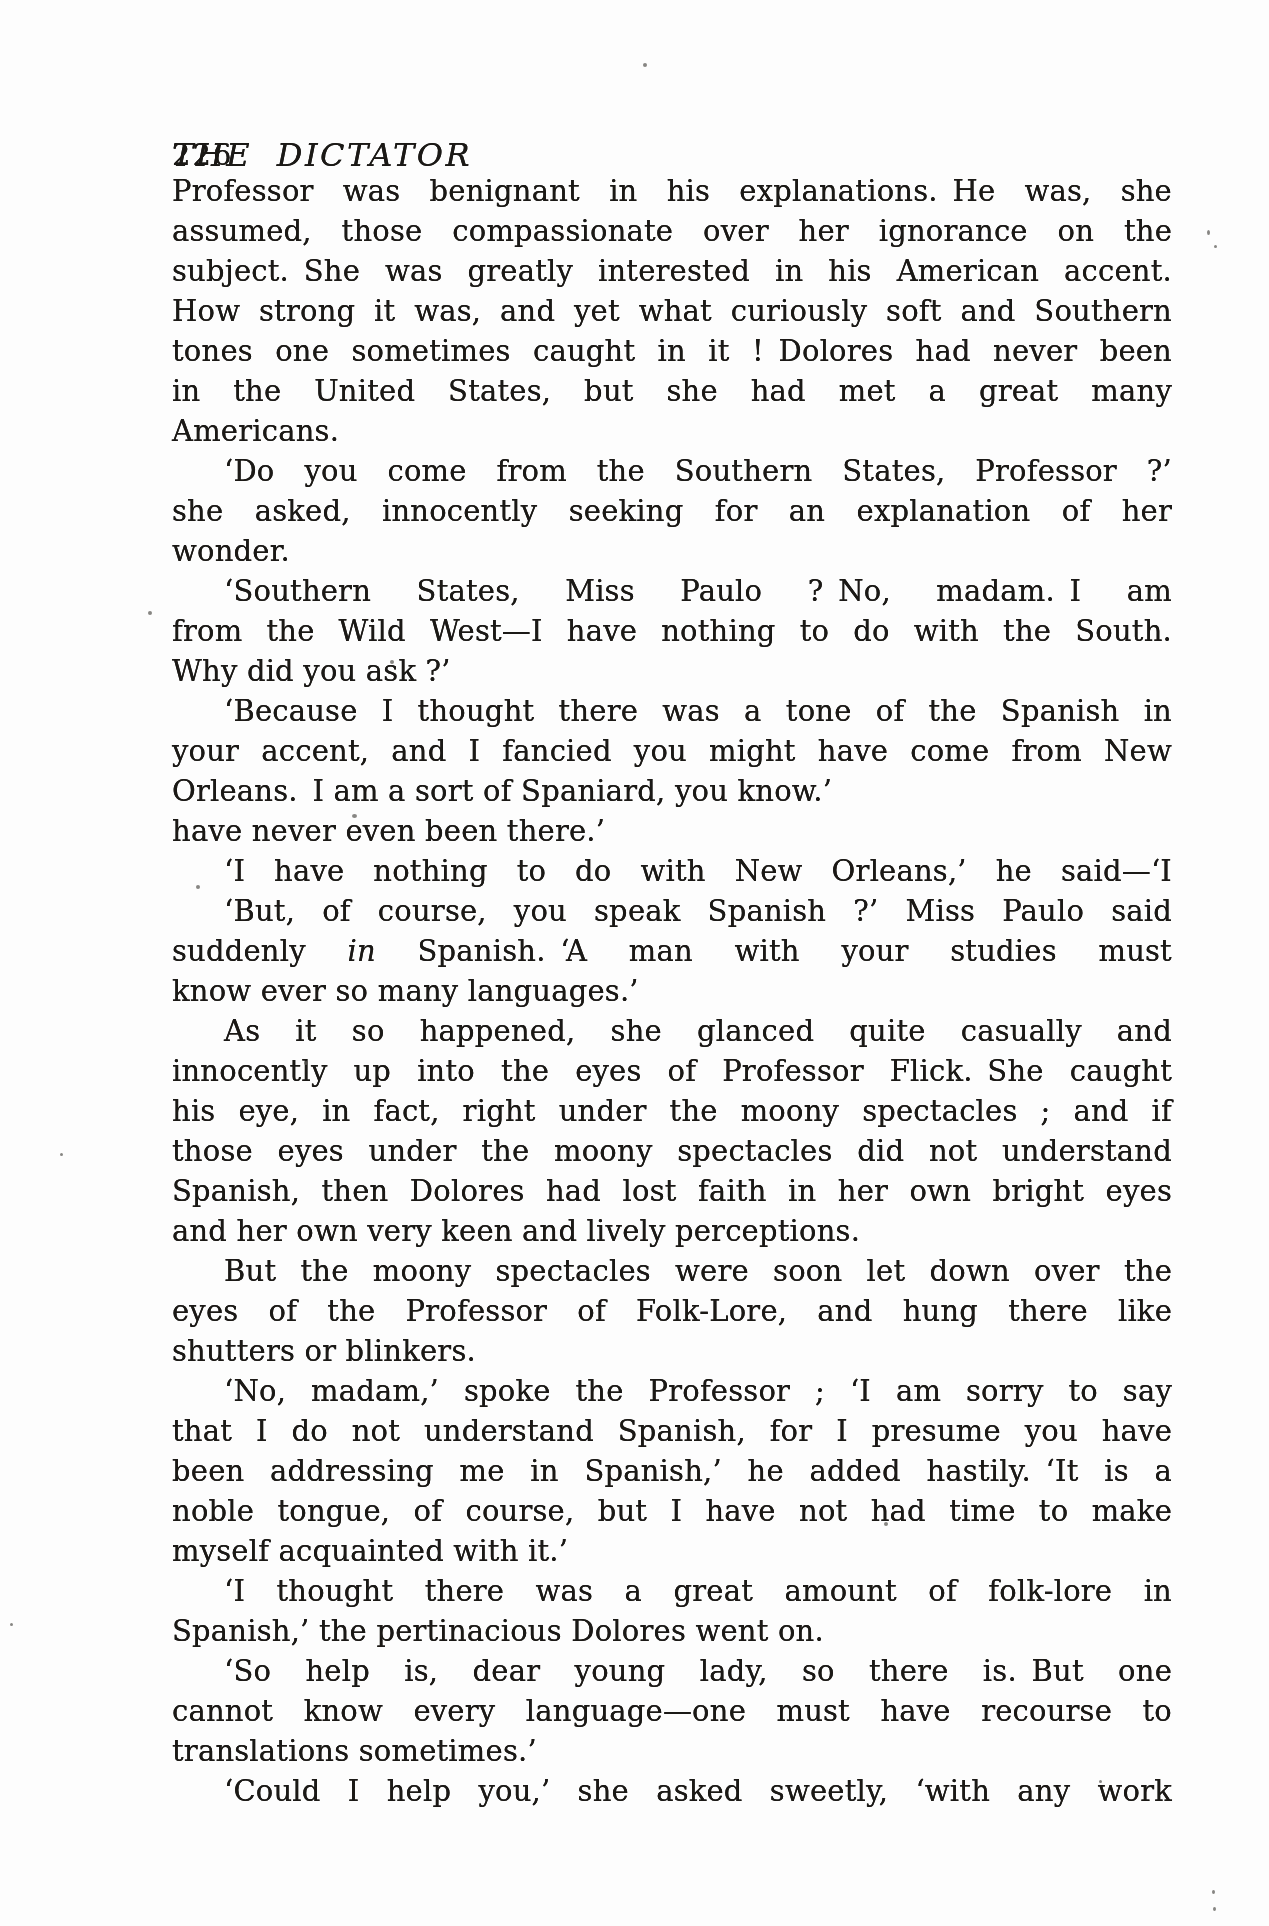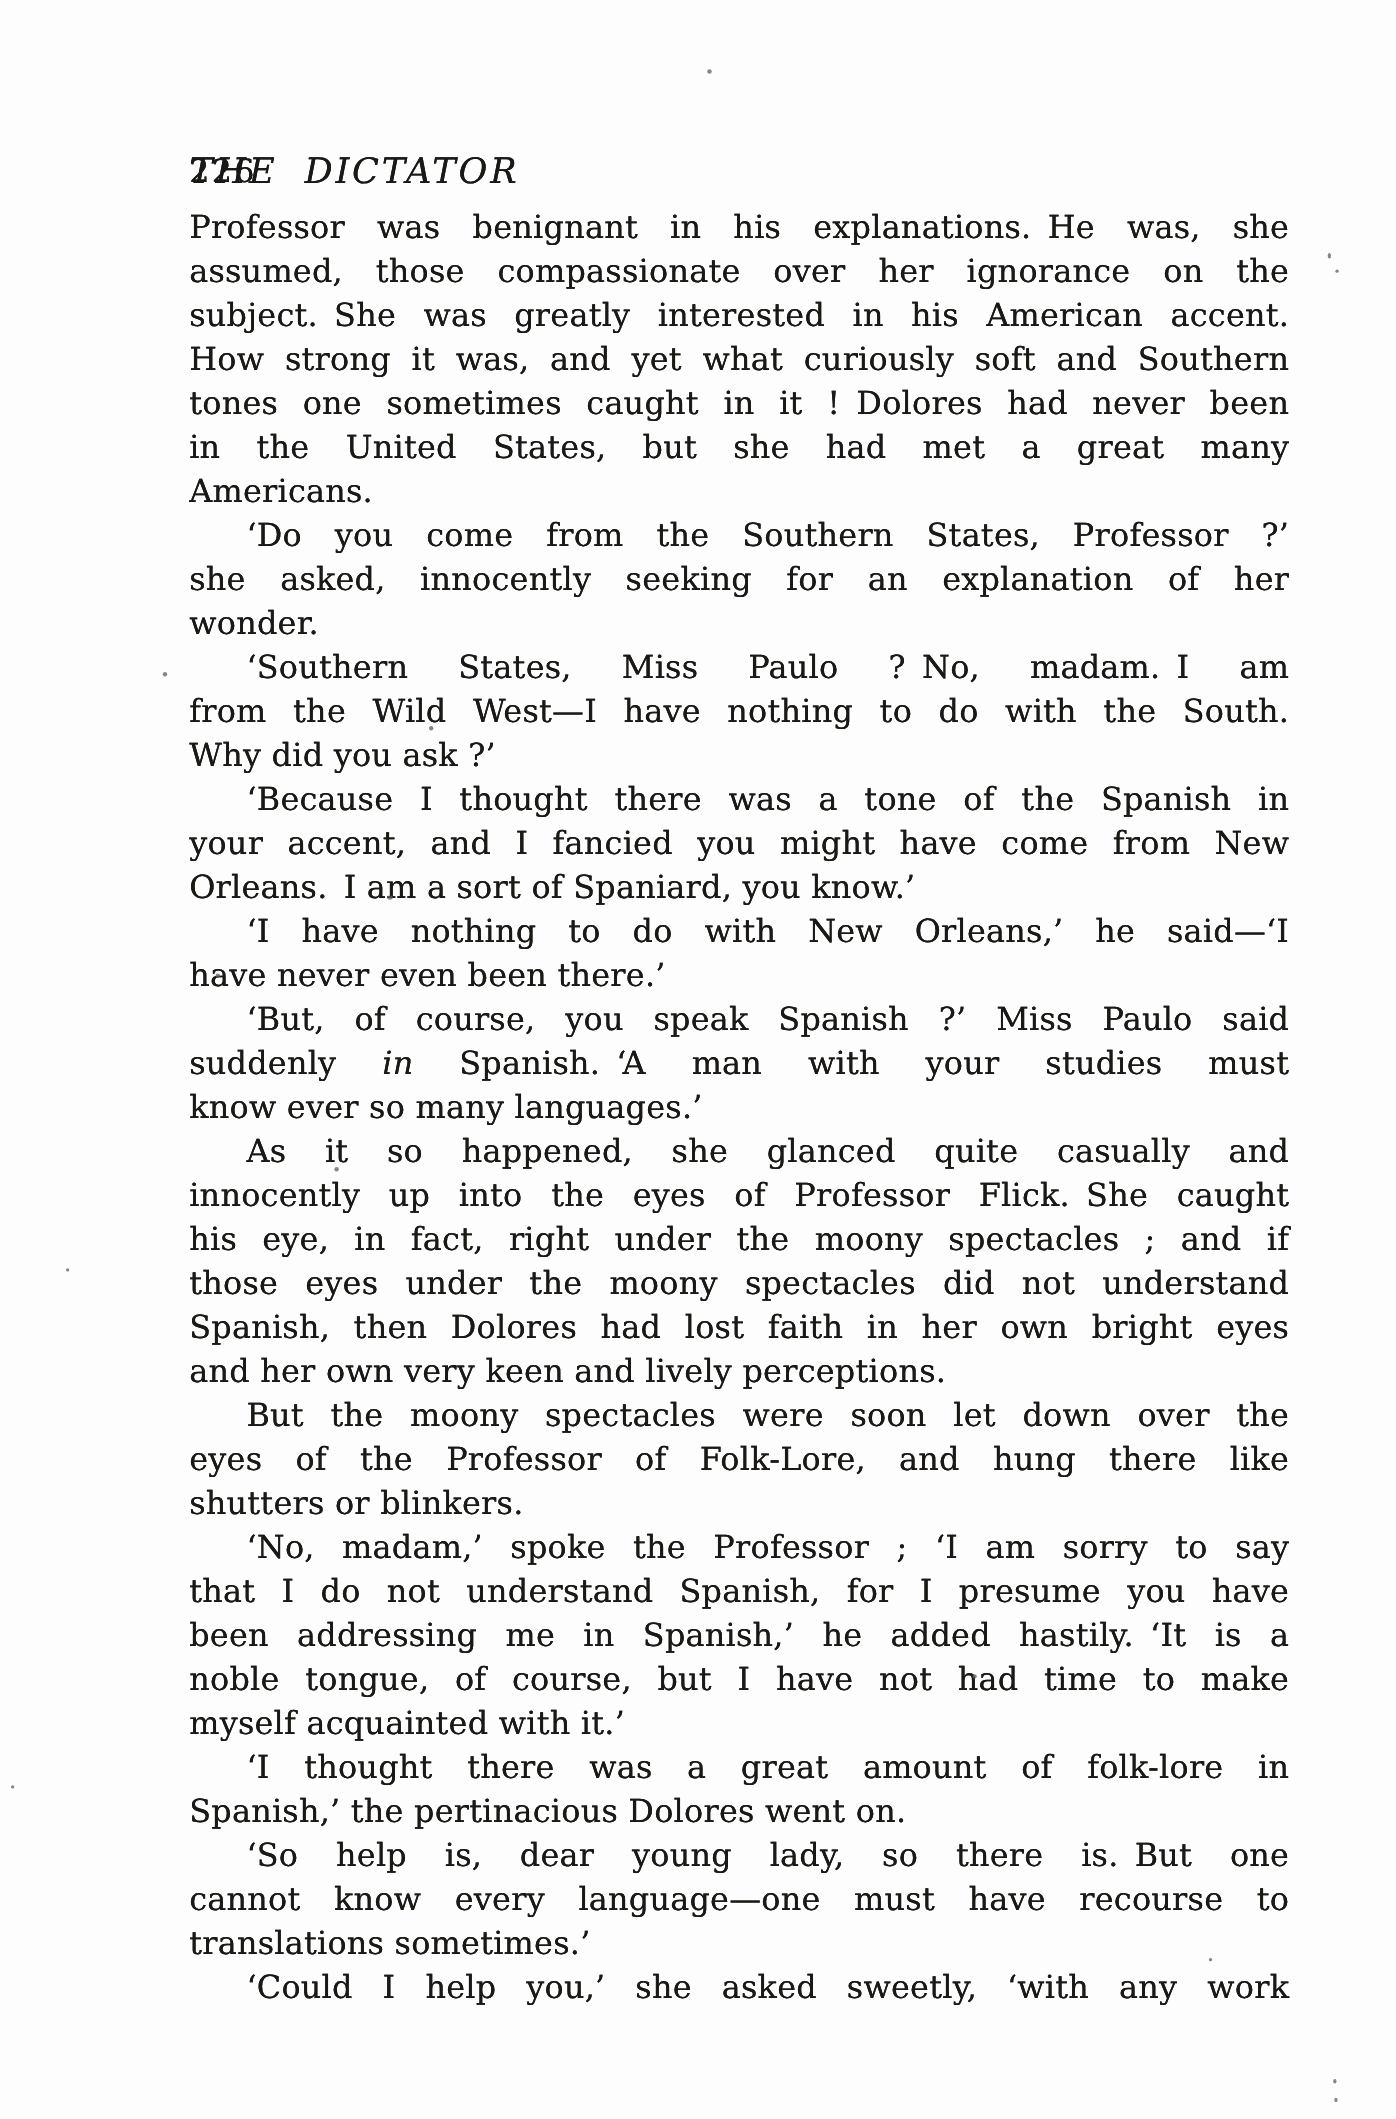--- a/index.html
+++ b/index.html
@@ -37,21 +37,21 @@
     display: block;
     text-align: left;
     font-style: italic;
     font-size: 32px;
     letter-spacing: 2.5px;
     word-spacing: 12px;
     text-shadow: 0 0 0.6px currentColor;
   }
   .body {
     position: absolute;
-    top: 153px;
+    top: 138px;
     left: 172px;
     width: 1000px;
   }
   .line {
     height: 40px;
     line-height: 40px;
     font-size: 29px;
     text-align: justify;
     text-align-last: justify;
     text-shadow: 0 0 0.55px currentColor;
@@ -85,22 +85,22 @@
       <div class="line last"><span>Americans.</span></div>
       <div class="line indent"><span>‘Do you come from the Southern States, Professor ?’</span></div>
       <div class="line"><span>she asked, innocently seeking for an explanation of her</span></div>
       <div class="line last"><span>wonder.</span></div>
       <div class="line indent"><span>‘Southern States, Miss Paulo ? No, madam. I am</span></div>
       <div class="line"><span>from the Wild West—I have nothing to do with the South.</span></div>
       <div class="line last"><span>Why did you ask ?’</span></div>
       <div class="line indent"><span>‘Because I thought there was a tone of the Spanish in</span></div>
       <div class="line"><span>your accent, and I fancied you might have come from New</span></div>
       <div class="line last"><span>Orleans. I am a sort of Spaniard, you know.’</span></div>
+      <div class="line last"><span>have never even been there.’</span></div>
       <div class="line indent"><span>‘I have nothing to do with New Orleans,’ he said—‘I</span></div>
-      <div class="line last"><span>have never even been there.’</span></div>
       <div class="line indent"><span>‘But, of course, you speak Spanish ?’ Miss Paulo said</span></div>
       <div class="line"><span>suddenly </span><span class="it">in</span><span> Spanish. ‘A man with your studies must</span></div>
       <div class="line last"><span>know ever so many languages.’</span></div>
       <div class="line indent"><span>As it so happened, she glanced quite casually and</span></div>
       <div class="line"><span>innocently up into the eyes of Professor Flick. She caught</span></div>
       <div class="line"><span>his eye, in fact, right under the moony spectacles ; and if</span></div>
       <div class="line"><span>those eyes under the moony spectacles did not understand</span></div>
       <div class="line"><span>Spanish, then Dolores had lost faith in her own bright eyes</span></div>
       <div class="line last"><span>and her own very keen and lively perceptions.</span></div>
       <div class="line indent"><span>But the moony spectacles were soon let down over the</span></div>

